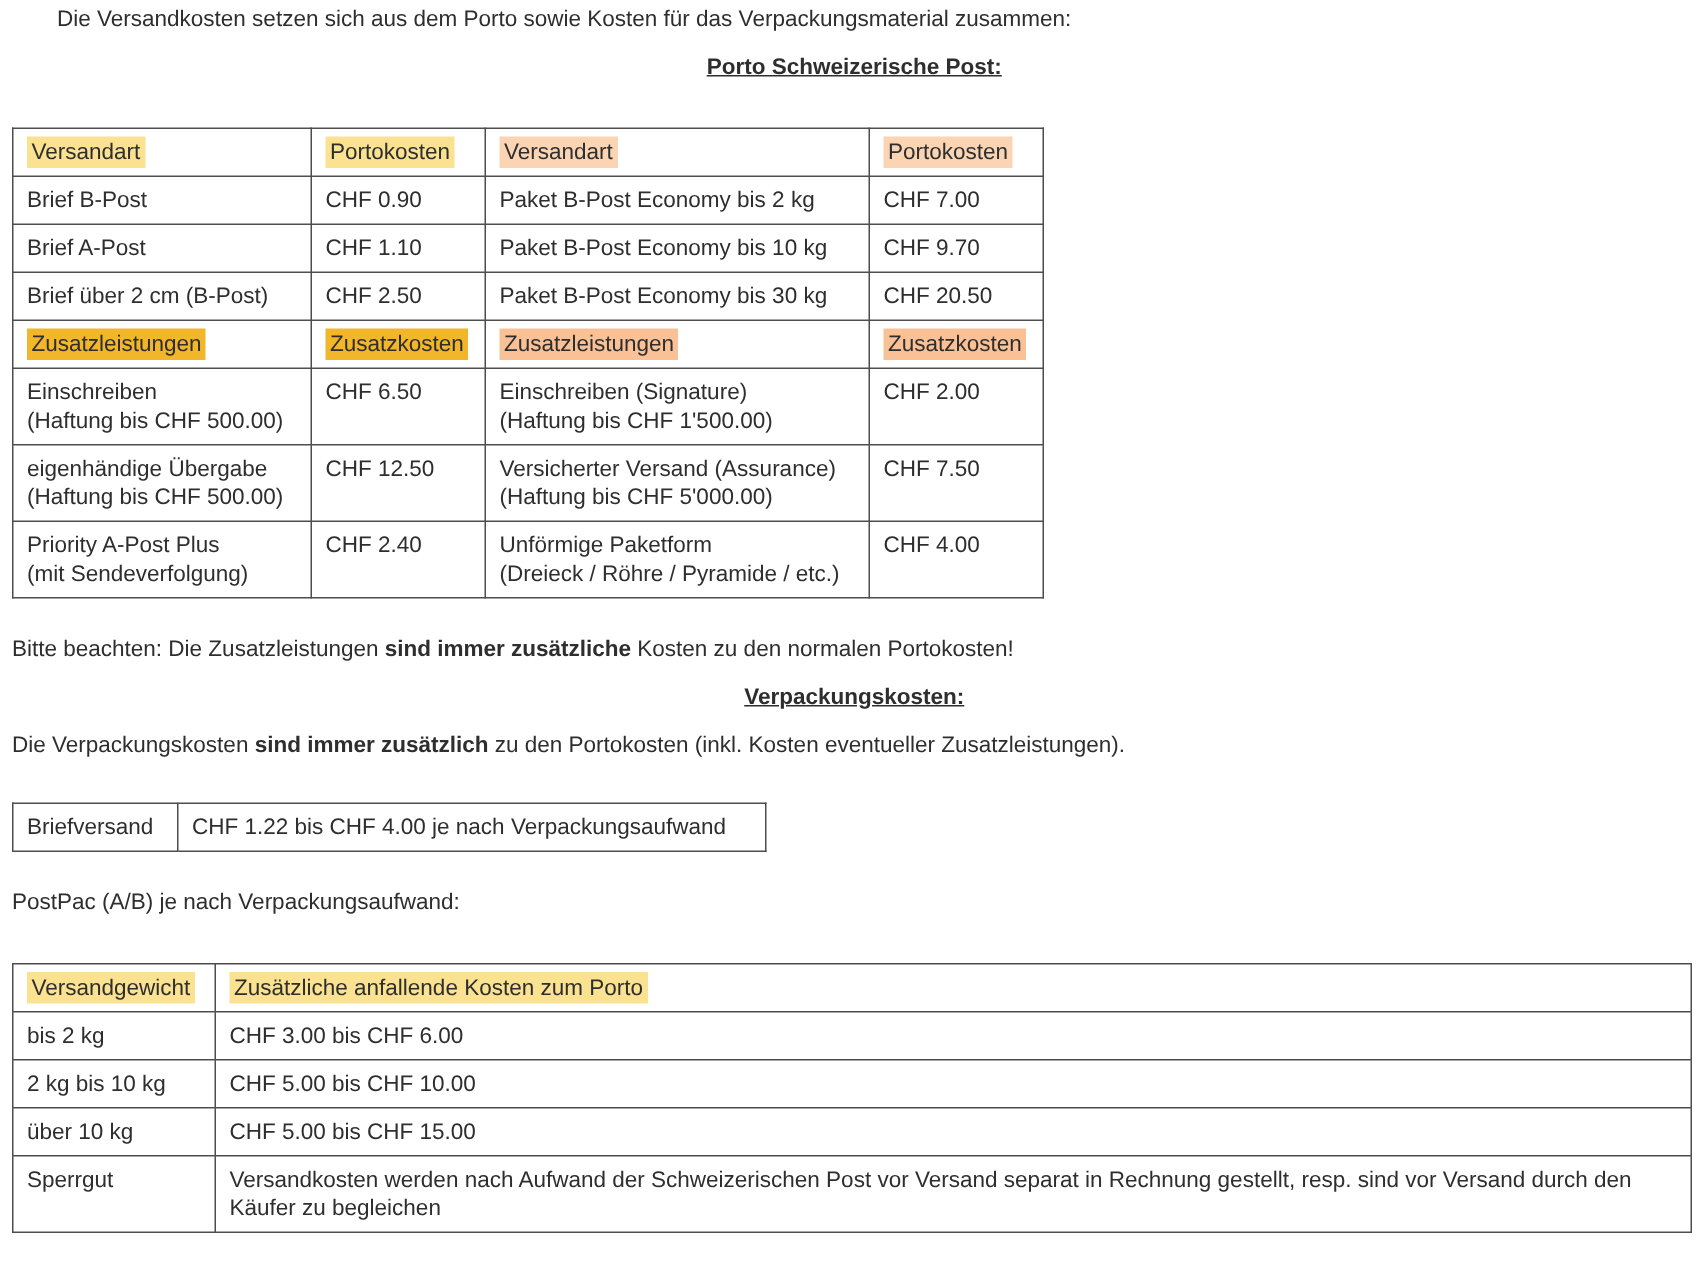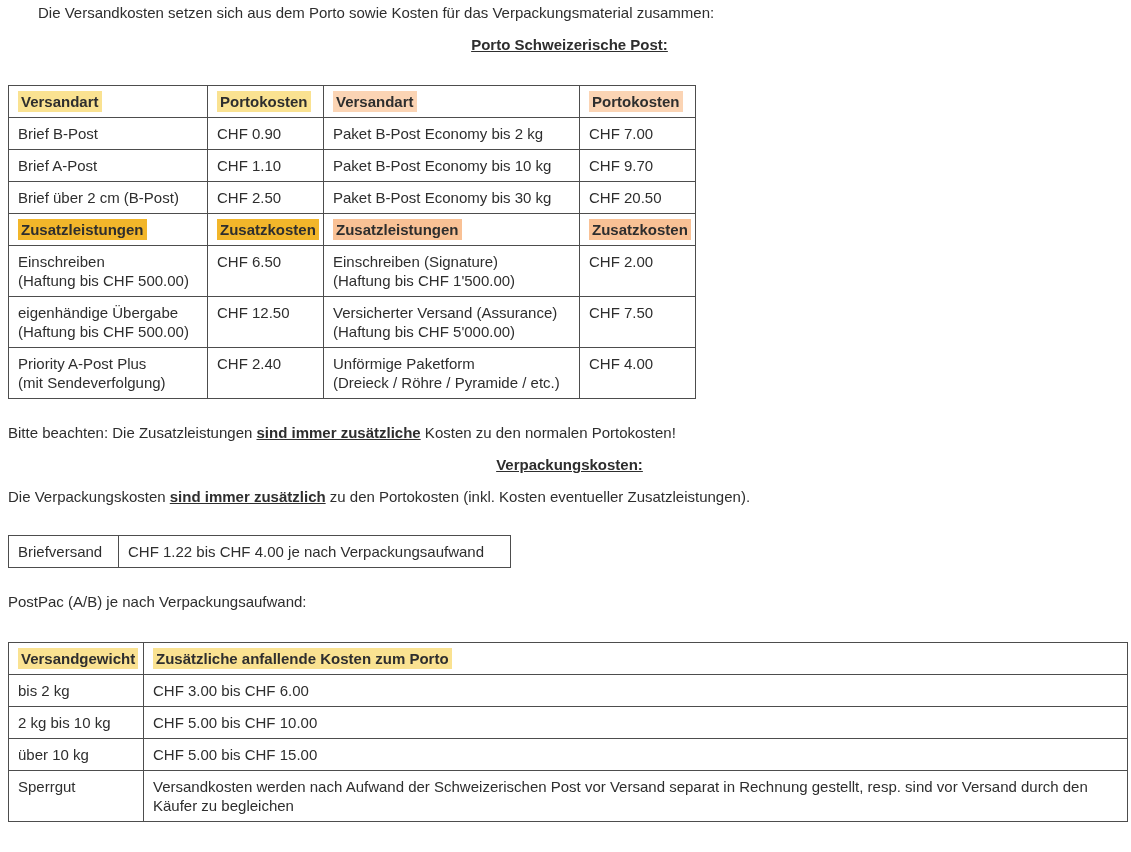--- a/index.html
+++ b/index.html
@@ -23,35 +23,34 @@
   p { margin: 0; }
   .intro { margin-bottom: 13px; margin-left: 30px; }
   .section-heading {
     font-weight: bold;
     text-decoration: underline;
     margin: 0 0 0 0;
     text-align: center;
   }
   .bu {
     font-weight: bold;
-    text-decoration: underline;
   }
   table {
     border-collapse: collapse;
     table-layout: fixed;
   }
   td {
     border: 1px solid #4d4d4d;
     padding: 6px 9px;
     vertical-align: top;
     line-height: 19px;
   }
   mark {
     color: inherit;
-    font-weight: bold;
+    font-weight: normal;
     padding: 2px 3px;
   }
   .hl-yellow     { background: #fae291; }
   .hl-gold       { background: #f2b62a; }
   .hl-peach      { background: #fbd4b4; }
   .hl-peach-deep { background: #f9c195; }
 
   .porto-table {
     width: 687px;
     margin-top: 31px;

